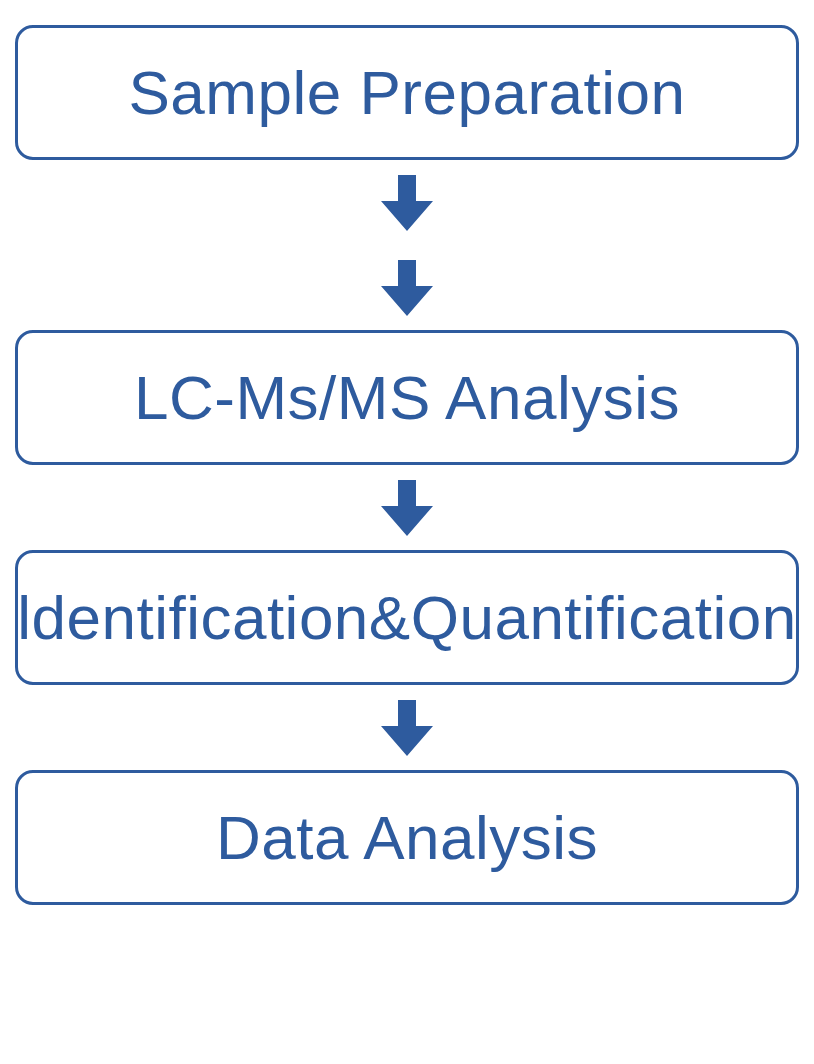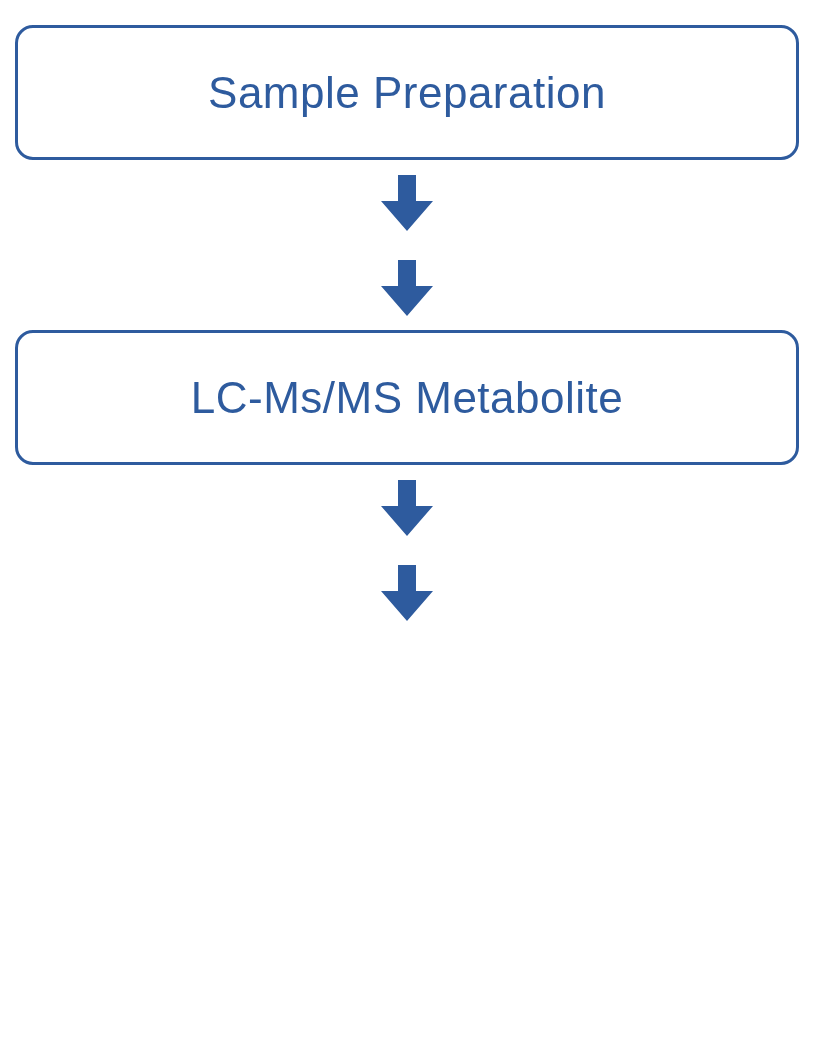--- a/index.html
+++ b/index.html
@@ -24,21 +24,21 @@
     border: 3px solid #2E5B9E;
     border-radius: 18px;
     background: #ffffff;
     display: flex;
     align-items: center;
     justify-content: center;
     flex: 0 0 auto;
   }
   .flow-box .label {
     color: #2E5B9E;
-    font-size: 44px;
+    font-size: 62px;
     line-height: 1;
     letter-spacing: 0.5px;
     white-space: nowrap;
   }
   .arrow-gap {
     height: 85px;
     flex: 0 0 auto;
     display: flex;
     align-items: center;
     justify-content: center;
@@ -63,30 +63,36 @@
   </div>
 
 
   <div class="arrow-gap">
     <svg width="54" height="56" viewBox="0 0 54 56">
       <path d="M18 0 H36 V26 H53 L27 56 L1 26 H18 Z" fill="#2E5B9E"></path>
     </svg>
   </div>
 
   <div class="flow-box">
-    <span class="label">LC-Ms/MS Metabolite</span>
+    <span class="label">LC-Ms/MS Analysis</span>
   </div>
 
   <div class="arrow-gap">
     <svg width="54" height="56" viewBox="0 0 54 56">
       <path d="M18 0 H36 V26 H53 L27 56 L1 26 H18 Z" fill="#2E5B9E"></path>
     </svg>
   </div>
 
+  <div class="flow-box">
+    <span class="label">ldentification&amp;Quantification</span>
+  </div>
 
   <div class="arrow-gap">
     <svg width="54" height="56" viewBox="0 0 54 56">
       <path d="M18 0 H36 V26 H53 L27 56 L1 26 H18 Z" fill="#2E5B9E"></path>
     </svg>
   </div>
 
+  <div class="flow-box">
+    <span class="label">Data Analysis</span>
+  </div>
 
 </div>
 
 </body></html>

